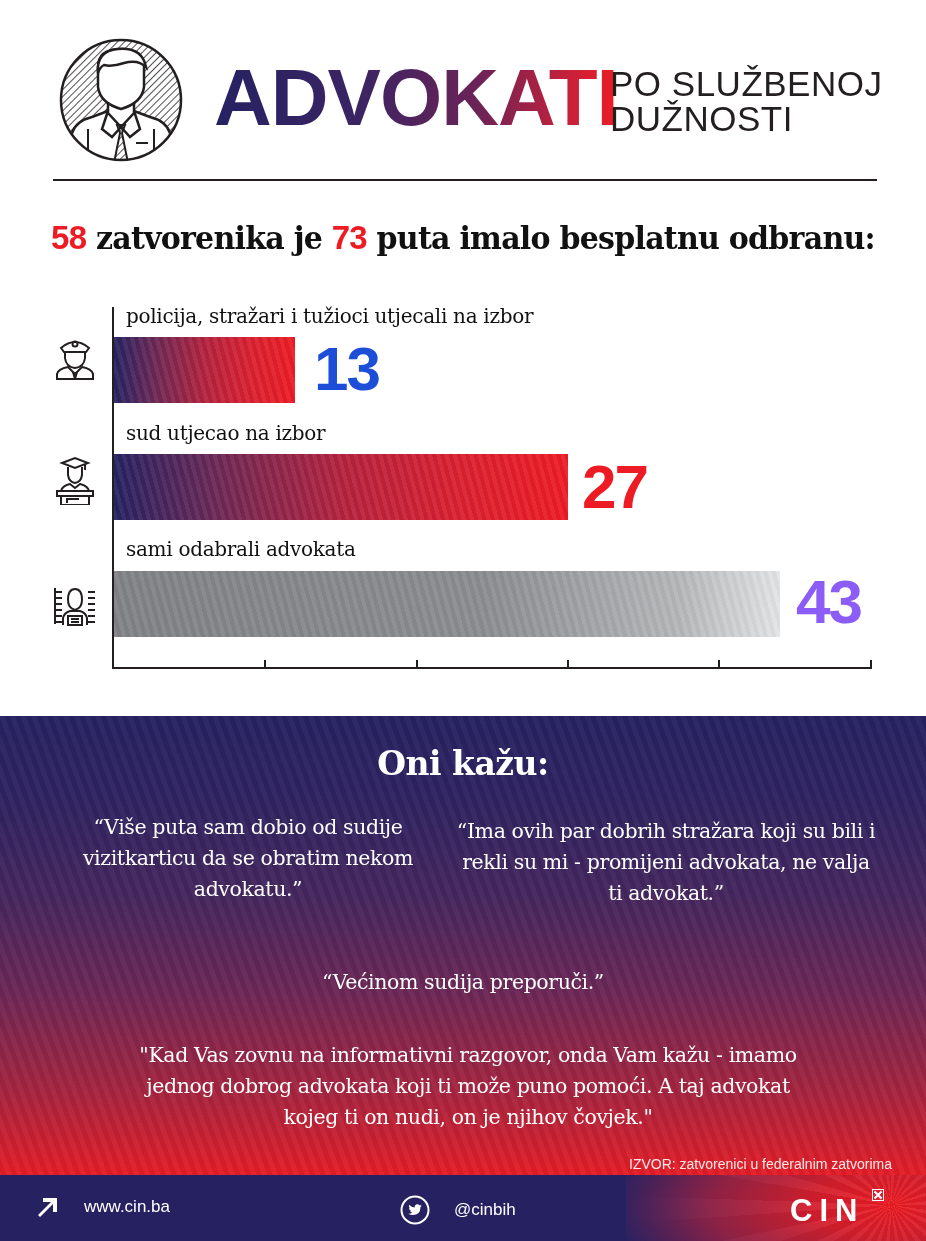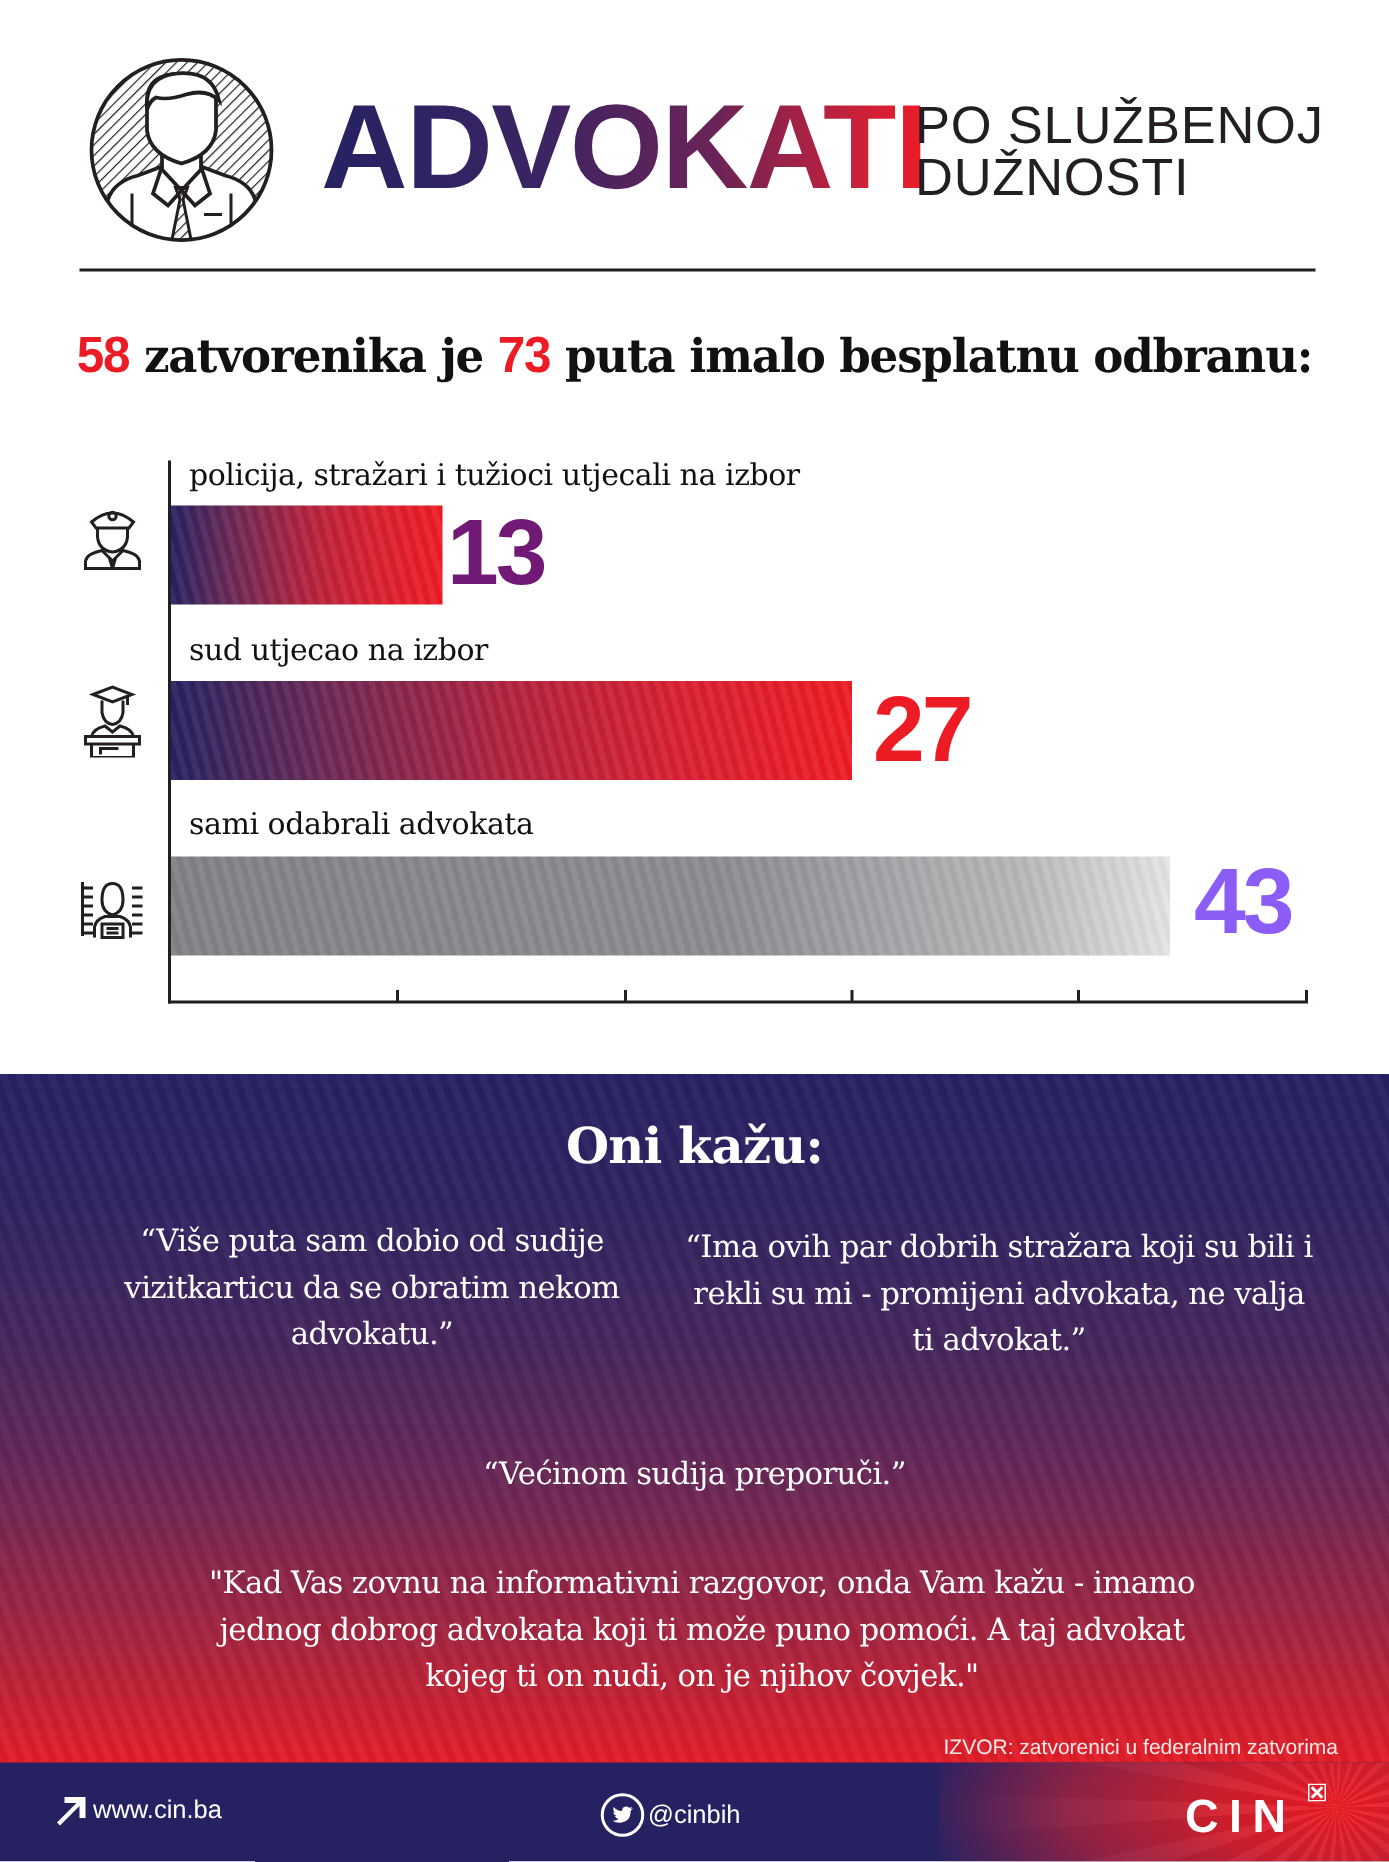--- a/index.html
+++ b/index.html
@@ -83,21 +83,21 @@
   .footer-burst {
     position: absolute; right: -40px; top: -60px; width: 340px; height: 200px;
     background: radial-gradient(ellipse at 78% 45%, #ed1c24 0%, #d21f2e 22%, #8e2347 48%, rgba(38,34,98,0) 75%);
   }
   .footer-burst::after {
     content: ""; position: absolute; inset: 0;
     background: repeating-conic-gradient(from 0deg at 78% 45%, rgba(255,255,255,0.07) 0deg 6deg, rgba(0,0,0,0.05) 6deg 14deg);
     mask: radial-gradient(ellipse at 78% 45%, #000 0%, transparent 70%);
     -webkit-mask: radial-gradient(ellipse at 78% 45%, #000 0%, transparent 70%);
   }
-  .f-item { position: absolute; top: 20px; display: flex; align-items: center; gap: 2px; color: #fff;
+  .f-item { position: absolute; top: 20px; display: flex; align-items: center; gap: 24px; color: #fff;
     font-family: "Liberation Sans", sans-serif; font-size: 17px; }
   .f-icon { width: 30px; height: 30px; display: inline-block; }
   .cin-logo {
     position: absolute; left: 790px; top: 18px; color: #fff;
     font-family: "Liberation Sans", sans-serif; font-weight: 700; font-size: 31px; letter-spacing: 7px;
   }
   .cin-x { position: absolute; left: 872px; top: 14px; width: 12px; height: 12px; }
 </style>
 </head>
 <body>
@@ -157,21 +157,21 @@
 
   <svg class="row-icon" style="top:44px" viewBox="0 0 46 46" fill="none" stroke="#231f20" stroke-width="2">
     <path d="M9 14 Q23 2 37 14 L34 18 L12 18 Z"></path>
     <circle cx="23" cy="10" r="2.5"></circle>
     <path d="M13 18 L13 24 Q14 33 23 34 Q32 33 33 24 L33 18"></path>
     <path d="M5 45 L5 40 Q6 35 16 33 L23 40 L30 33 Q40 35 41 40 L41 45 Z"></path>
     <path d="M21 38 L23 45 L25 38"></path>
   </svg>
   <div class="bar-label" style="top:14px">policija, stražari i tužioci utjecali na izbor</div>
   <div class="bar bar-red" style="top:47px; width:181px"></div>
-  <div class="bar-value" style="left:298px; top:48px; color:#701a75">13</div>
+  <div class="bar-value" style="left:314px; top:48px; color:#1d4ed8">13</div>
 
   <svg class="row-icon" style="top:165px; height:50px" viewBox="0 0 46 50" fill="none" stroke="#231f20" stroke-width="2">
     <path d="M10 8 L23 3 L36 8 L23 13 Z"></path>
     <path d="M33 9 L33 15"></path>
     <path d="M16 12 L16 20 Q17 27 23 28 Q29 27 30 20 L30 12"></path>
     <path d="M9 36 Q10 31 18 29 L23 33 L28 29 Q36 31 37 36"></path>
     <rect x="5" y="36" width="36" height="5"></rect>
     <path d="M9 41 L9 50 L37 50 L37 41"></path>
     <path d="M15 48 L15 44 L27 44"></path>
   </svg>

